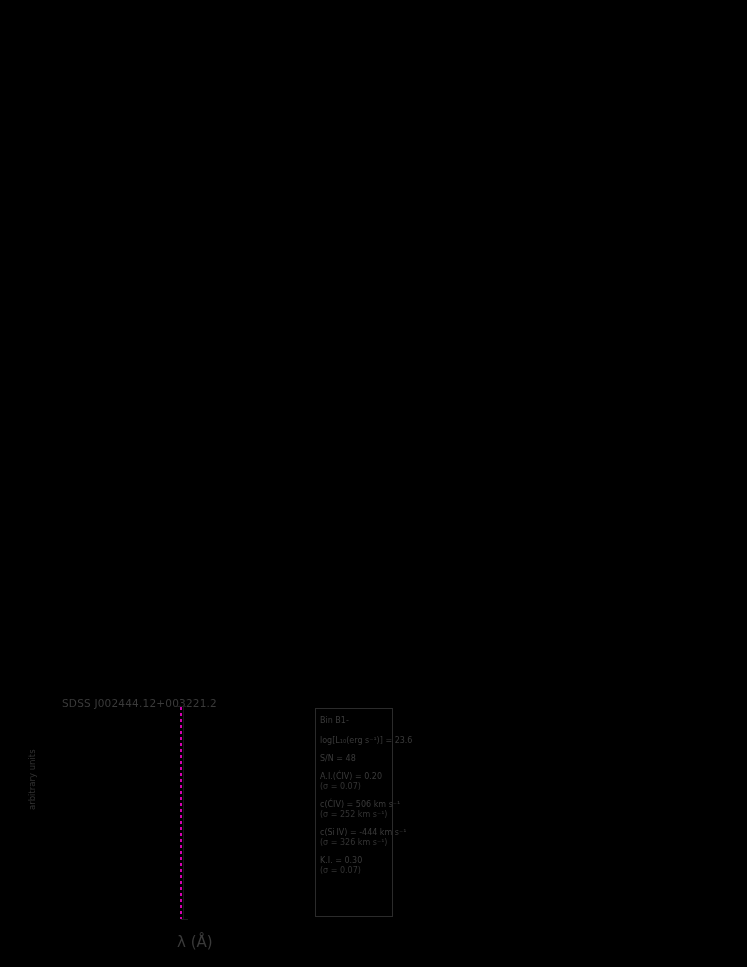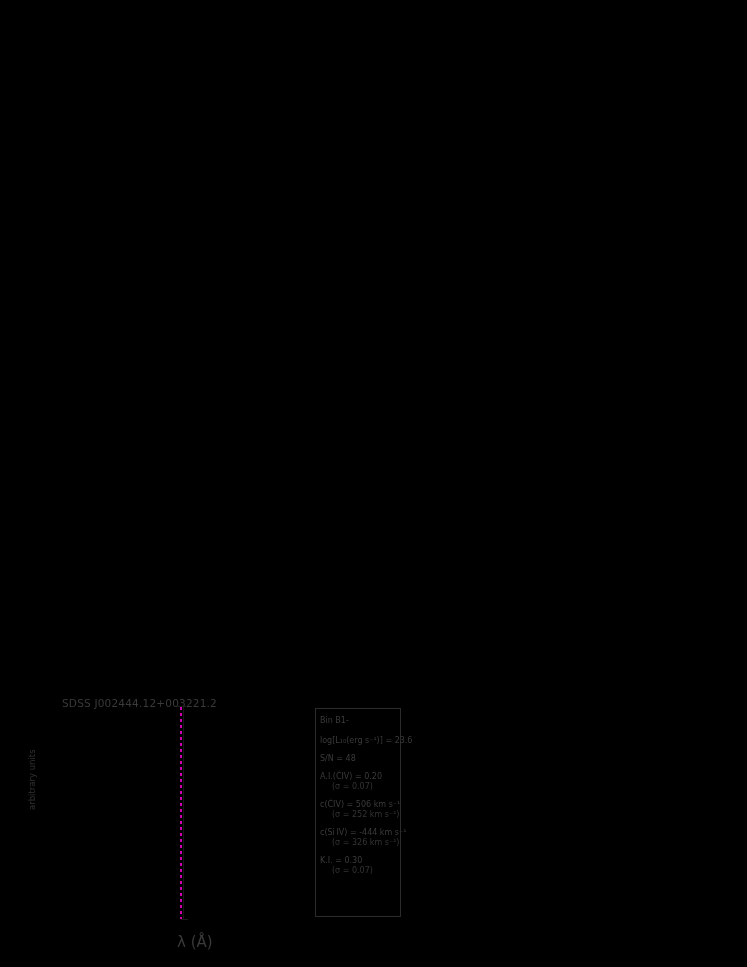--- a/index.html
+++ b/index.html
@@ -104,21 +104,21 @@
     width: 7px;
     height: 1px;
     background: #1d1d1d;
   }
 
   
   .annot-box {
     position: absolute;
     left: 304px;
     top: 708px;
-    width: 86px;
+    width: 78px;
     height: 209px;
     border: 1px solid #2b2b2b;
     box-sizing: border-box;
     padding: 6px 4px 20px 4px;
     background: transparent;
   }
   .annot-line {
     font-size: 8px;
     line-height: 11px;
     color: #3b3b3b;
@@ -128,21 +128,20 @@
     margin-bottom: 7px;
   }
   .annot-group:first-child {
     margin-bottom: 9px;
   }
   .annot-sub {
     font-size: 8px;
     line-height: 10px;
     color: #343434;
     white-space: nowrap;
-    margin-left: 12px;
   }
 </style>
 </head>
 <body>
 
 <div class="plot-root">
 
   <div class="object-title">SDSS J002444.12+003221.2</div>
 
   <div class="ylabel">arbitrary units</div>

